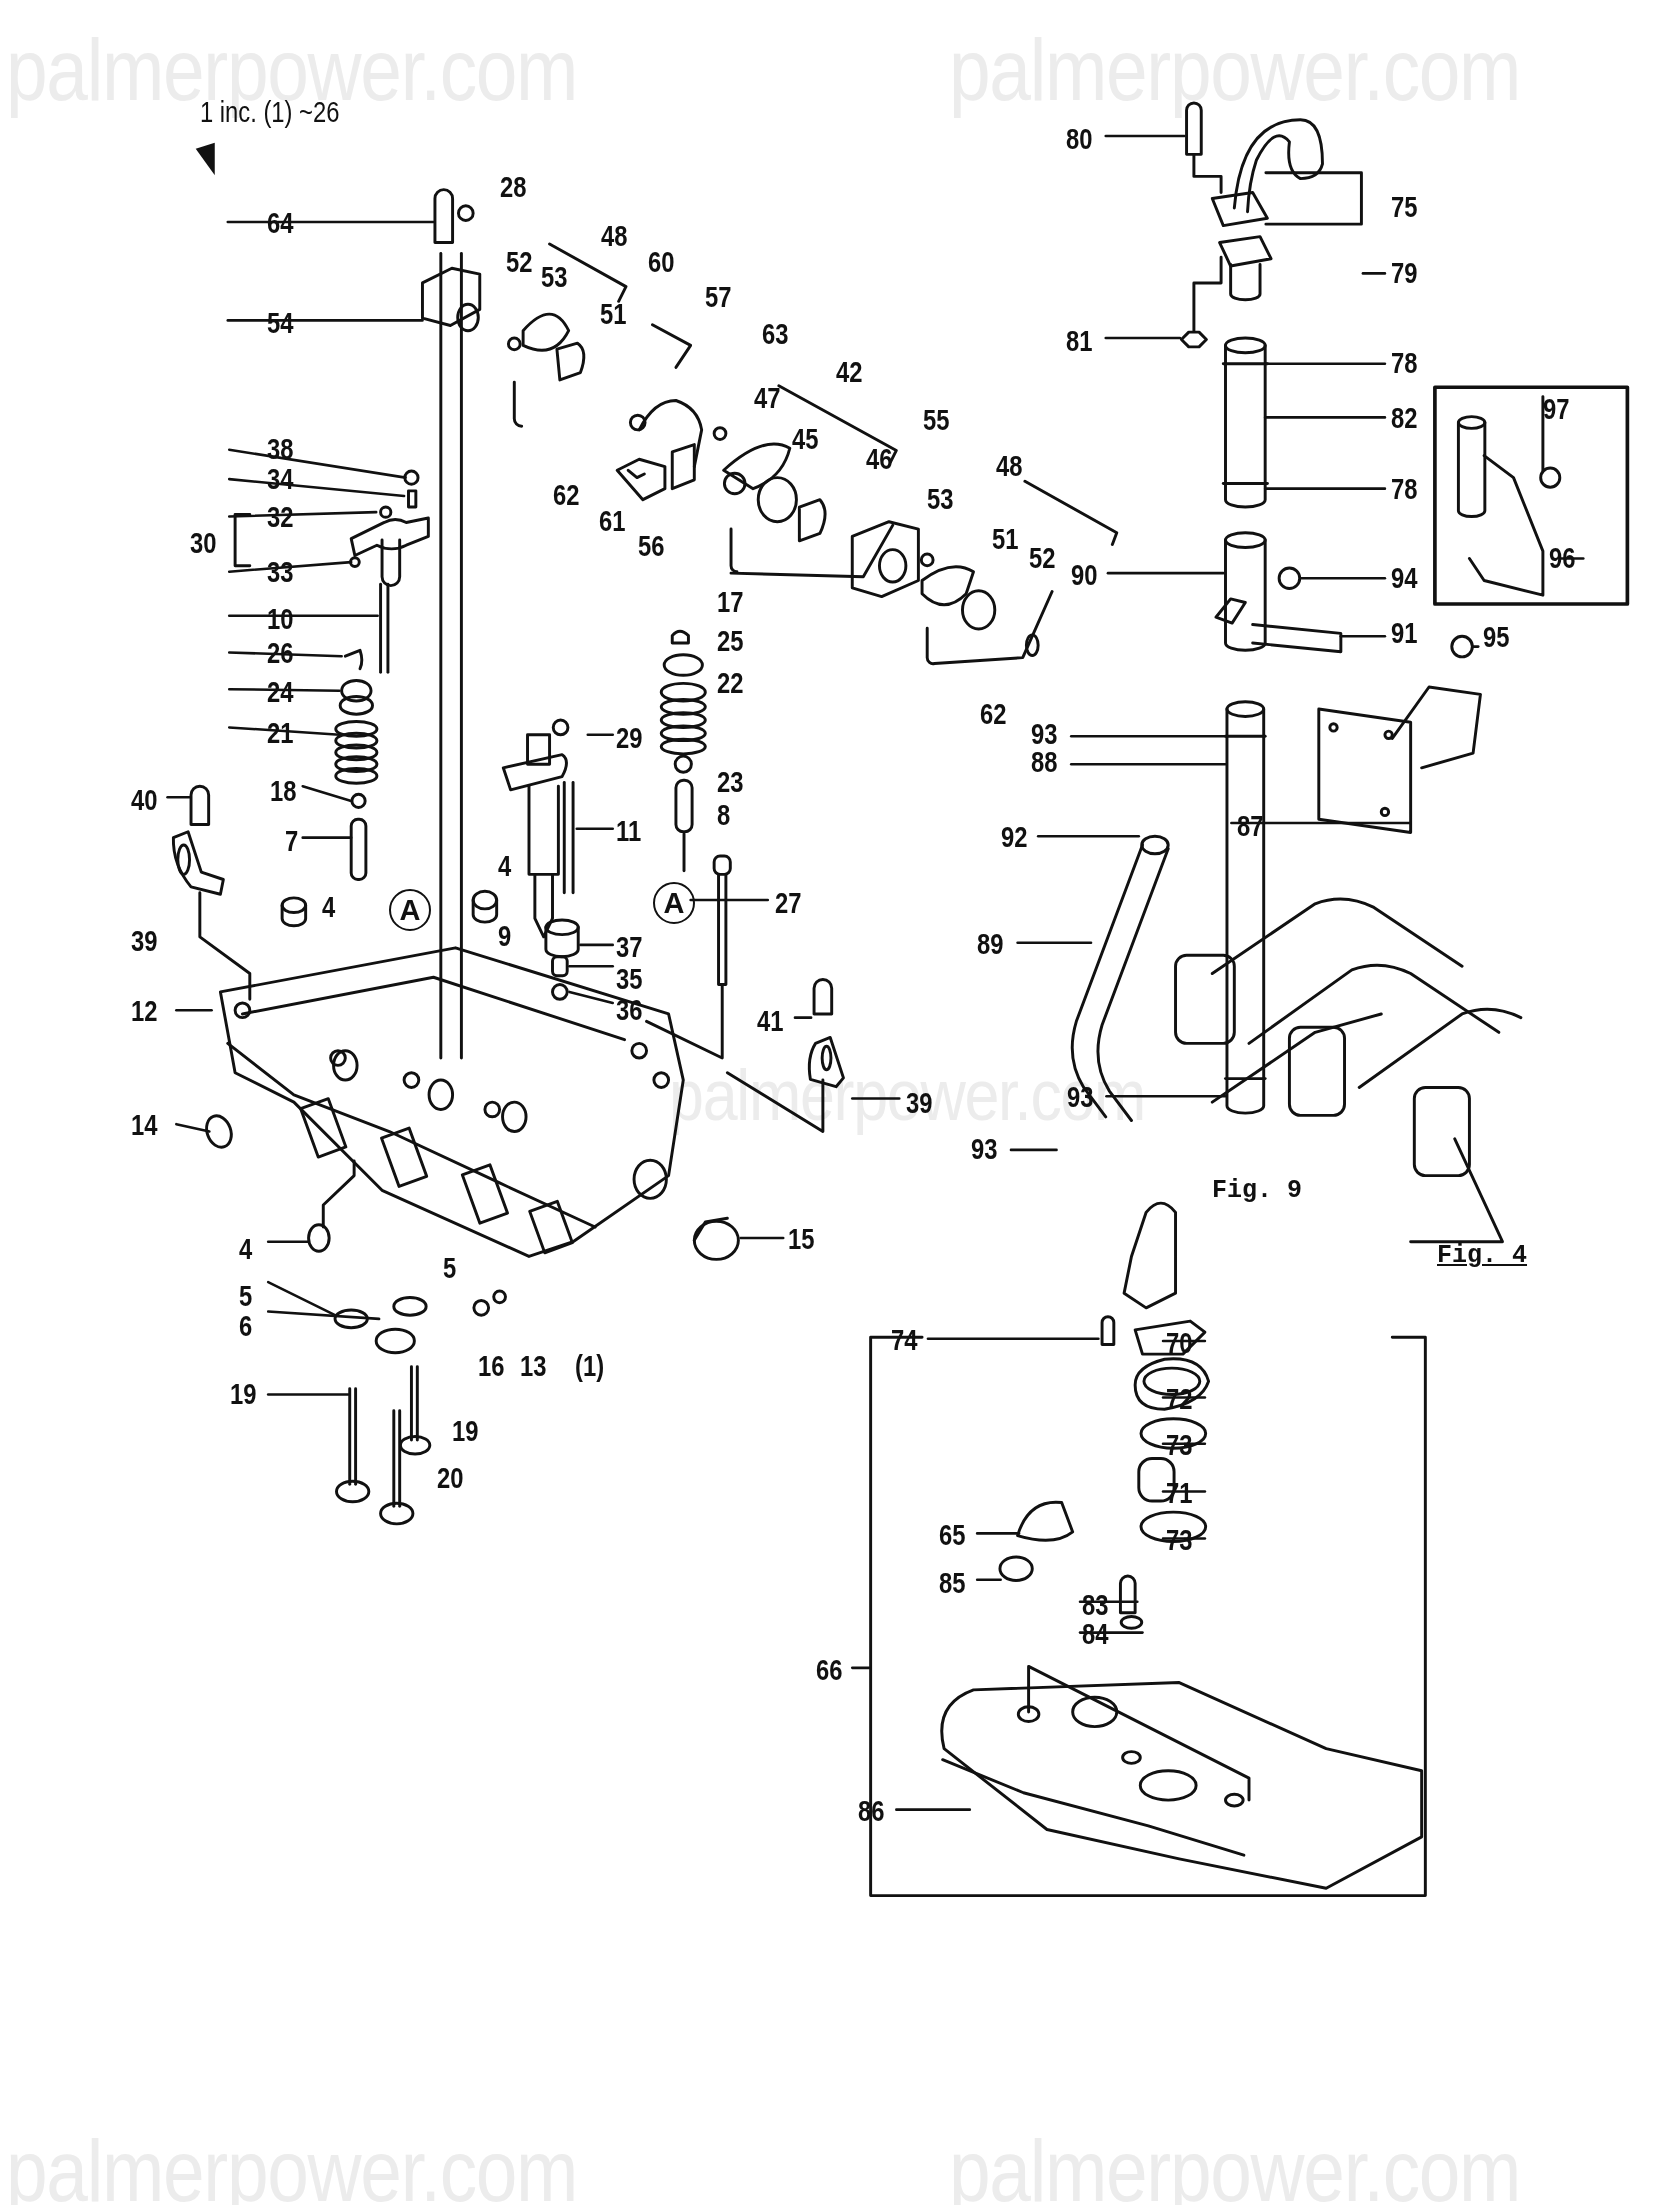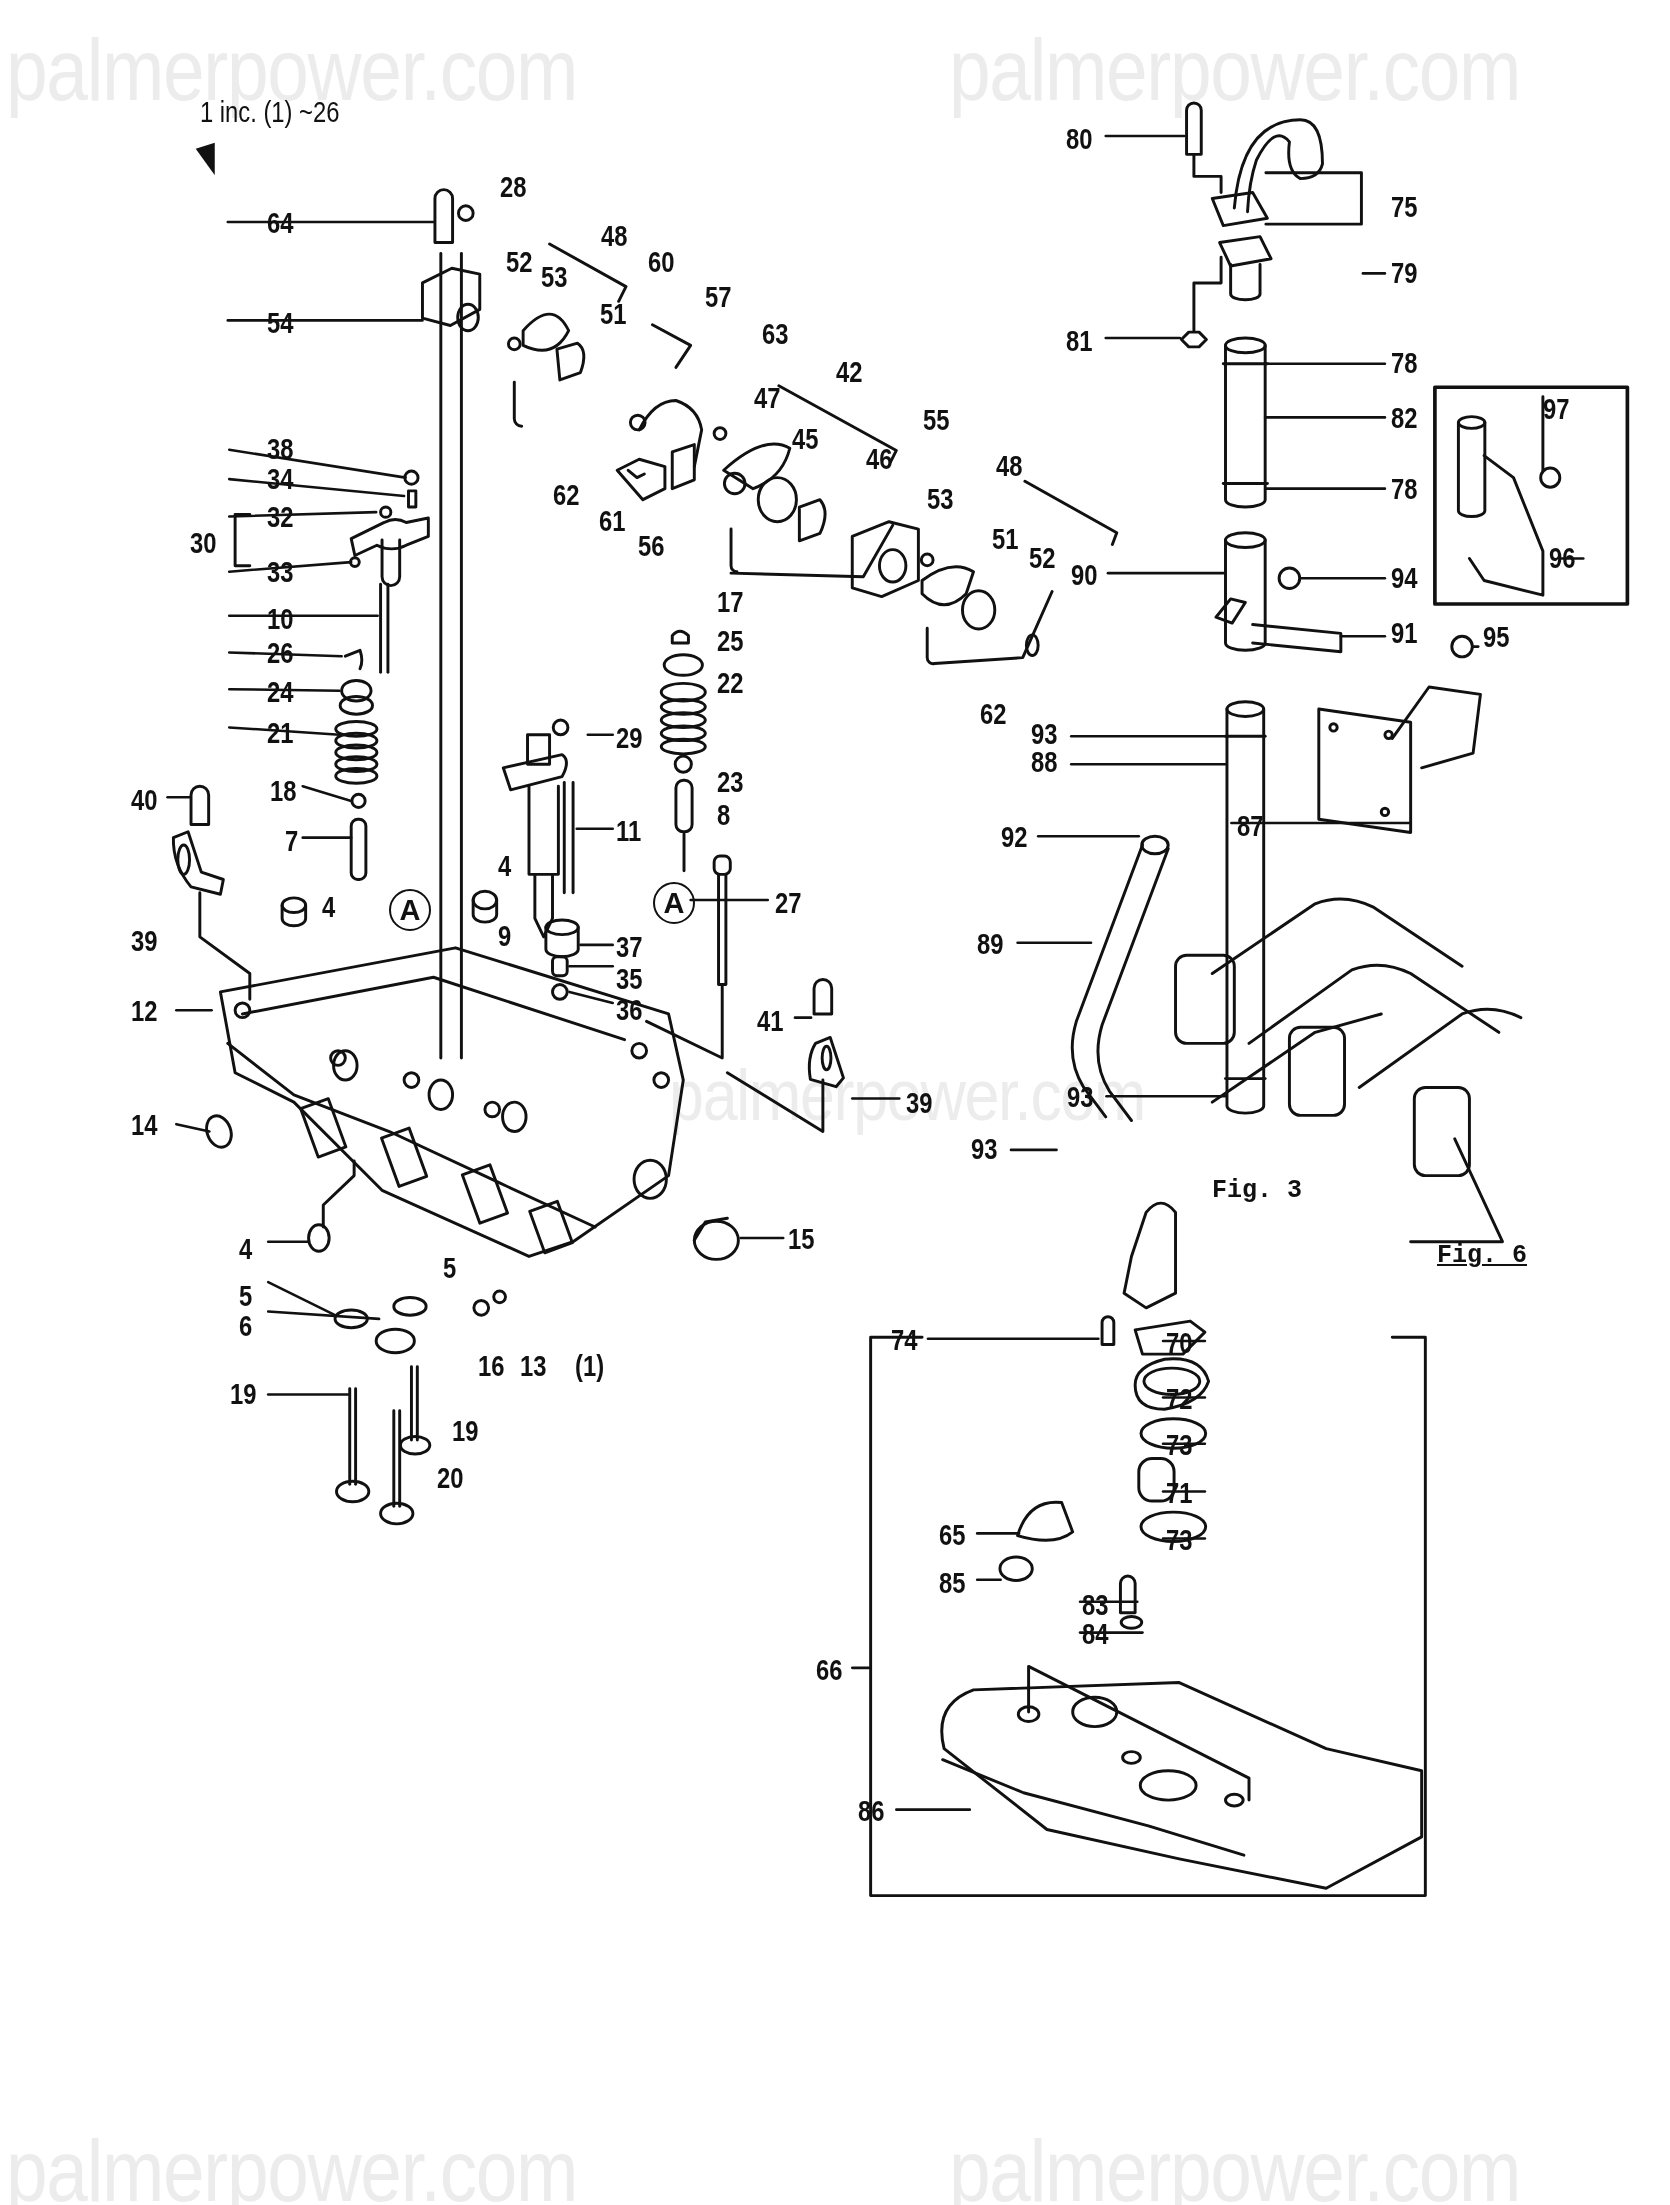--- a/index.html
+++ b/index.html
@@ -345,22 +345,22 @@
     <line x1="1470" y1="2180" x2="1548" y2="2180"></line>
     <line x1="1470" y1="2222" x2="1555" y2="2222"></line>
     <line x1="1160" y1="2270" x2="1183" y2="2270"></line>
     <line x1="1220" y1="2463" x2="1320" y2="2463"></line>
   </g>
 </svg>
 
 <div class="circ" style="left:389px;top:889px;">A</div>
 <div class="circ" style="left:653px;top:882px;">A</div>
 
-<div class="fig" style="left:1212px;top:1178px;">Fig. 3</div>
-<div class="fig" style="left:1437px;top:1243px;text-decoration:underline;">Fig. 6</div>
+<div class="fig" style="left:1212px;top:1178px;">Fig. 9</div>
+<div class="fig" style="left:1437px;top:1243px;text-decoration:underline;">Fig. 4</div>
 
 <div id="callouts">
     <div class="lbl" style="left: 500px; top: 173px;">28</div>
     <div class="lbl" style="left: 267px; top: 209px;">64</div>
     <div class="lbl" style="left: 601px; top: 222px;">48</div>
     <div class="lbl" style="left: 506px; top: 248px;">52</div>
     <div class="lbl" style="left: 541px; top: 263px;">53</div>
     <div class="lbl" style="left: 648px; top: 248px;">60</div>
     <div class="lbl" style="left: 705px; top: 283px;">57</div>
     <div class="lbl" style="left: 600px; top: 300px;">51</div>

